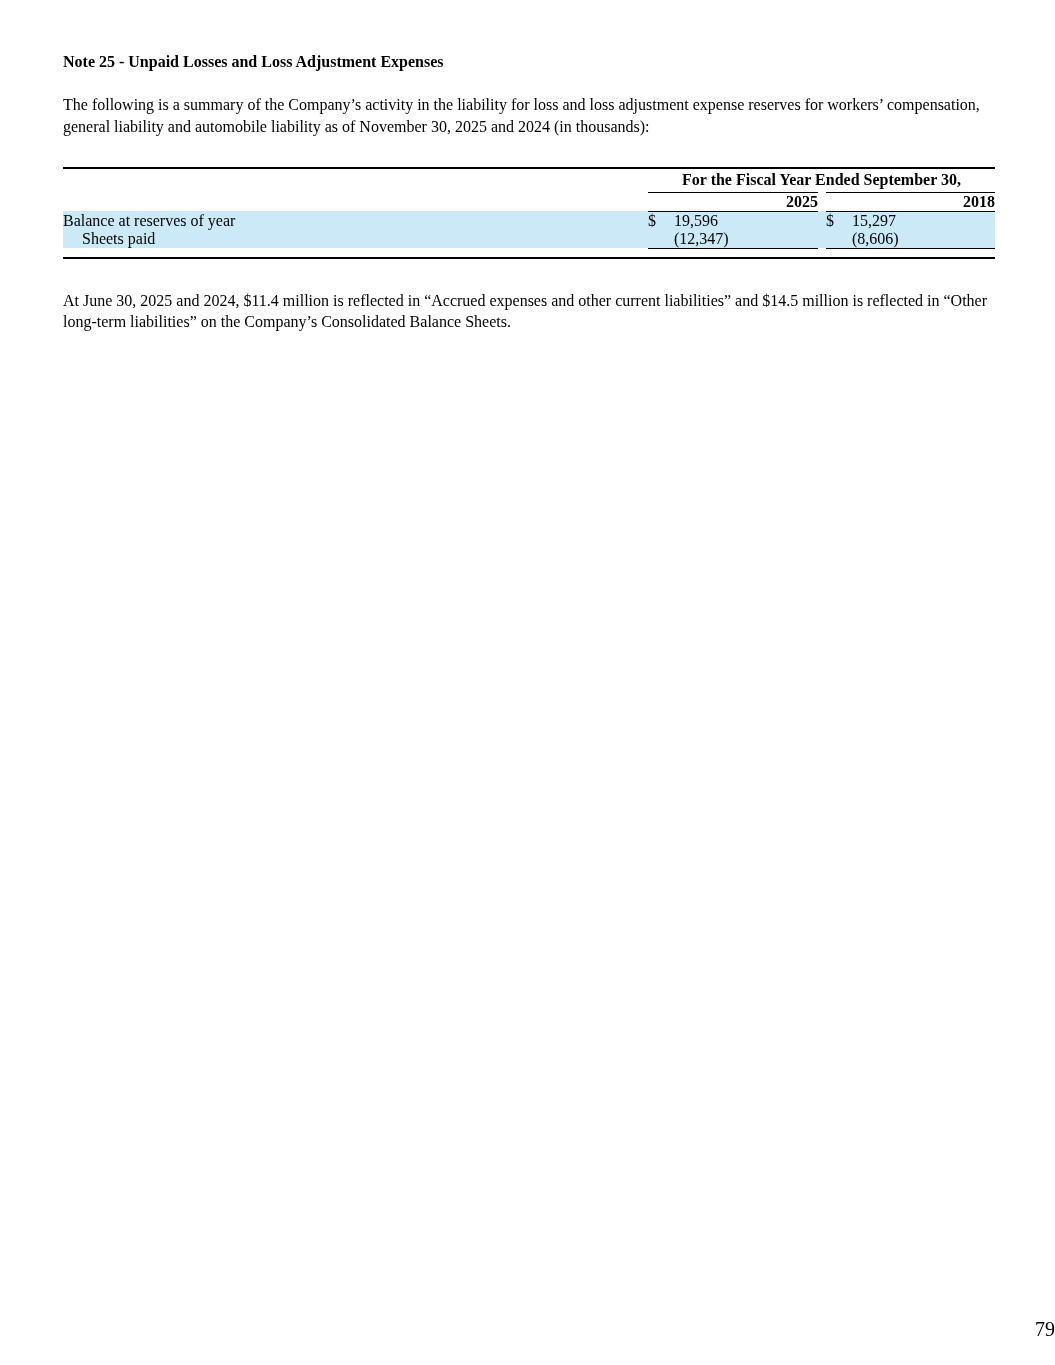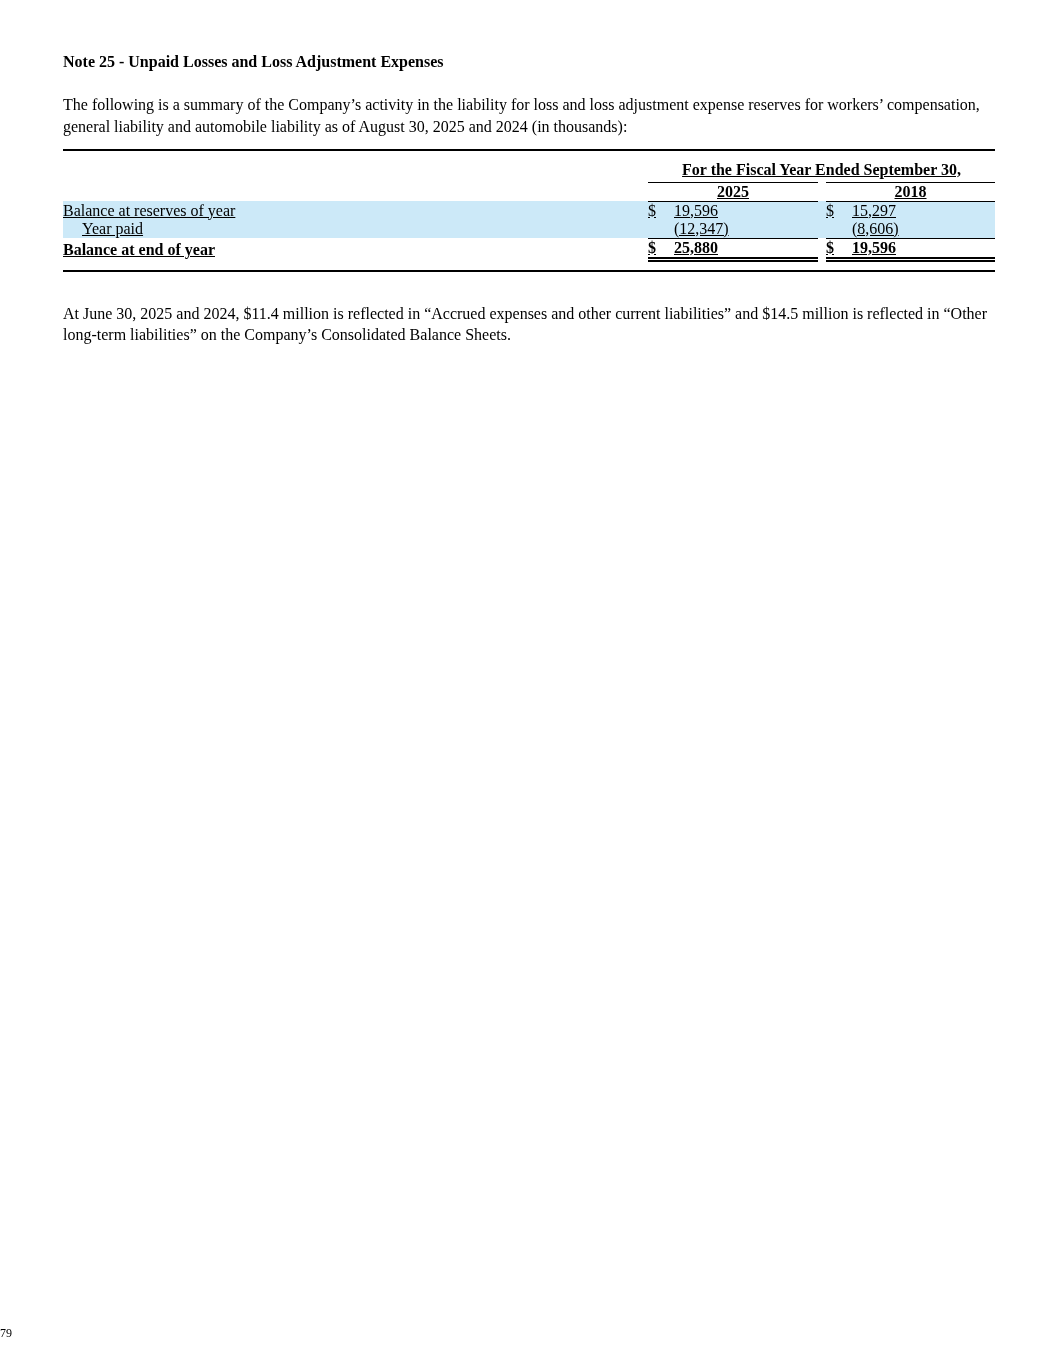--- a/index.html
+++ b/index.html
@@ -12,58 +12,57 @@
     overflow: hidden;
   }
   .content { padding: 52px 60px 0 63px; }
   .note-title {
     font-size: 16px; font-weight: bold; margin: 0 0 22px 0; line-height: 20px;
   }
   .para { font-size: 16px; line-height: 21.5px; margin: 0; }
   .footnote { margin-top: 31px; }
 
   .tablebox {
-    margin-top: 12px;
+    margin-top: 30px;
     border-top: 2.5px solid #000;
     border-bottom: 2.5px solid #000;
-    padding: 10px 0 8px 0;
-    text-decoration: underline;
+    padding: 2px 0 8px 0;
   }
   table.fin {
     border-collapse: collapse; width: 100%;
     table-layout: fixed; font-size: 16px;
   }
   table.fin td { padding: 0; vertical-align: bottom; }
   .fy { font-weight: bold; text-align: center; padding: 2px 0 1px 0; }
   tr.rulerow td { height: 3px; }
   tr.rulerow td.rb { border-bottom: 1.5px solid #000; }
   .yr { font-weight: bold; text-align: center; padding: 3px 0 2px 0; }
-  .rb { border-bottom: 1.5px solid #000; }
+  .rb { border-bottom: 1.5px solid #000; text-align: right; }
   .db { border-bottom: 5px double #000; }
   tr.shaded td { background: var(--shade); }
   tr.boldrow td { font-weight: bold; }
   td.lbl { padding: 3px 0 4px 3px; text-align: left; }
   td.lbl.indent { padding-left: 19px; }
   td.cur { padding: 3px 0 4px 7px; text-align: left; }
   td.val { padding: 3px 4px 4px 0; text-align: left; }
 
   .pageno {
     position: absolute; bottom: 24px; left: 0; width: 100%;
-    text-align: left; font-size: 12px;
+    text-align: right; font-size: 20px; padding-left: 24px;
   }
 </style>
 </head>
 <body>
 
 <div class="page">
   <div class="content">
 
     <h1 class="note-title">Note 25 - Unpaid Losses and Loss Adjustment Expenses</h1>
 
-    <p class="para">The following is a summary of the Company’s activity in the liability for loss and loss adjustment expense reserves for workers’ compensation, general liability and automobile liability as of August 30, 2025 and 2024 (in thousands):</p>
+    <p class="para">The following is a summary of the Company’s activity in the liability for loss and loss adjustment expense reserves for workers’ compensation, general liability and automobile liability as of November 30, 2025 and 2024 (in thousands):</p>
 
     <div class="tablebox">
       <table class="fin">
         <colgroup>
           <col style="width:585px">
           <col style="width:26px">
           <col style="width:144px">
           <col style="width:8px">
           <col style="width:26px">
           <col style="width:143px">
@@ -90,36 +89,28 @@
             <td class="lbl">Balance at reserves of year</td>
             <td class="cur">$</td>
             <td class="val">19,596</td>
             <td class="gap"></td>
             <td class="cur">$</td>
             <td class="val">15,297</td>
           </tr>
 
 
           <tr class="shaded">
-            <td class="lbl indent">Year paid</td>
+            <td class="lbl indent">Sheets paid</td>
             <td class="cur rb"></td>
             <td class="val rb">(12,347)</td>
             <td class="gap"></td>
             <td class="cur rb"></td>
             <td class="val rb">(8,606)</td>
           </tr>
 
-          <tr class="boldrow">
-            <td class="lbl">Balance at end of year</td>
-            <td class="cur db">$</td>
-            <td class="val db">25,880</td>
-            <td class="gap"></td>
-            <td class="cur db">$</td>
-            <td class="val db">19,596</td>
-          </tr>
         </tbody>
       </table>
     </div>
 
     <p class="para footnote">At June 30, 2025 and 2024, $11.4 million is reflected in “Accrued expenses and other current liabilities” and $14.5 million is reflected in “Other long-term liabilities” on the Company’s Consolidated Balance Sheets.</p>
 
   </div>
 
   <div class="pageno">79</div>
 </div>

